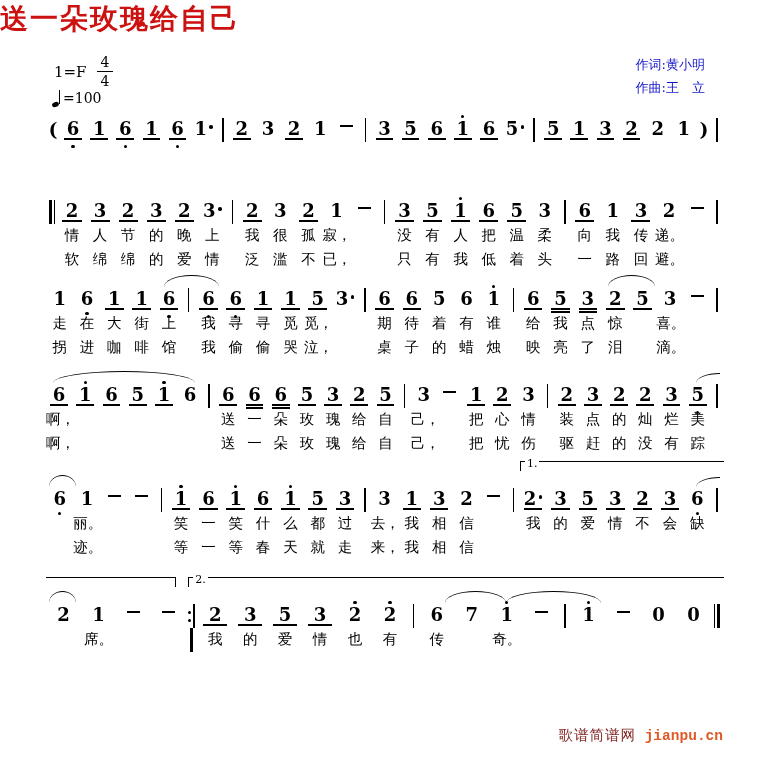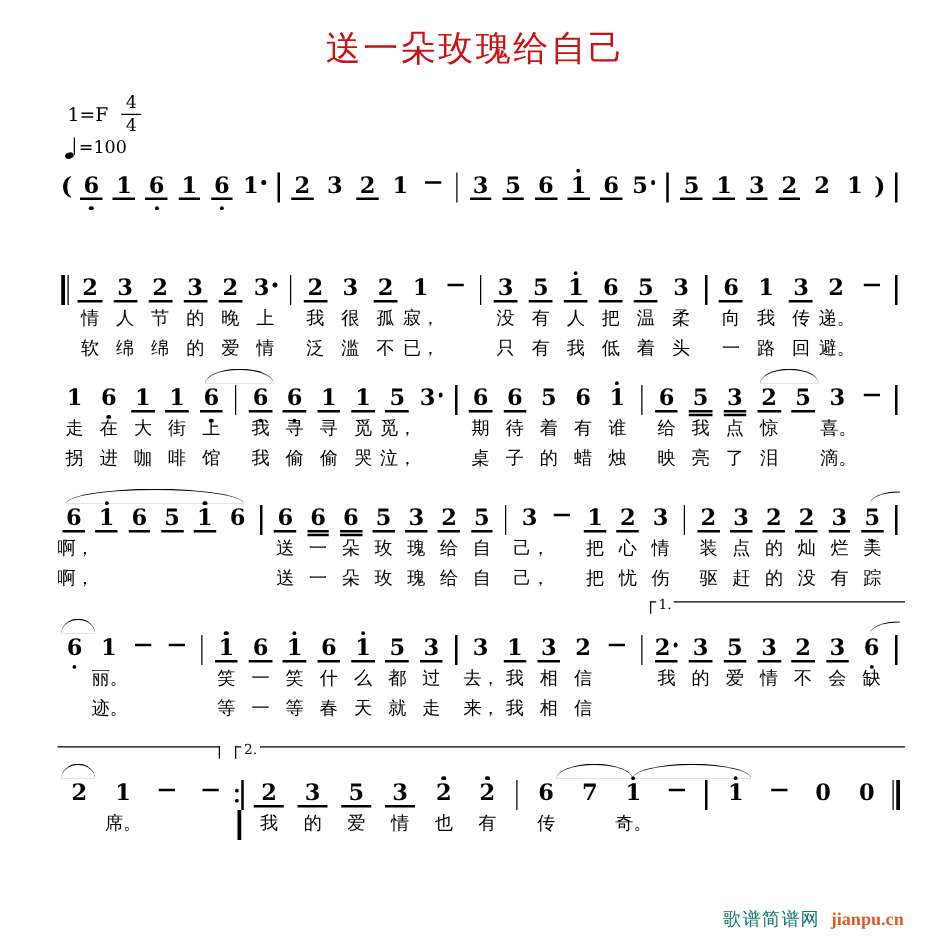--- a/index.html
+++ b/index.html
@@ -1,18 +1,18 @@
 <!DOCTYPE html>
 <html><head>
 <meta charset="utf-8">
 <style>
   html,body{margin:0;padding:0;background:#fff;}
   .sheet{position:relative;width:761px;height:757px;background:#fff;overflow:hidden;
          font-family:"DejaVu Serif", serif;color:#000;}
-  .title{ text-align:center;margin-top:20px;font-size:28px;letter-spacing:2px;font-weight:400;}
+  .title{ text-align:left;margin-top:0;font-size:28px;letter-spacing:2px;font-weight:700;}
   .meta{position:relative;margin:14px 38px 0 50px;height:62px;}
   .keysig{position:absolute;left:4px;top:2px;display:flex;align-items:center;font-size:15px;}
   .frac{display:inline-flex;flex-direction:column;align-items:center;margin-left:10px;font-size:14px;line-height:1.15;}
   .frac .num{border-bottom:1.4px solid #000;padding:0 4px 1px;}
   .frac .den{padding-top:1px;}
   .tempo{position:absolute;left:2px;top:38px;font-size:14px;display:flex;align-items:flex-start;}
   .qnote{display:inline-block;position:relative;width:9px;height:17px;margin-right:2px;}
   .qnote::before{content:'';position:absolute;left:0;bottom:0;width:7px;height:5px;background:#000;border-radius:50%;transform:rotate(-20deg);}
   .qnote::after{content:'';position:absolute;right:1px;bottom:3px;width:1.5px;height:14px;background:#000;}
   .credits{position:absolute;right:18px;top:2px;font-size:13px;line-height:1.75;text-align:left;}
@@ -39,40 +39,44 @@
   .ly{height:22px;line-height:22px;font-size:14.5px;white-space:nowrap;margin-top:2px;}
   .arc{position:absolute;top:-13px;height:11px;border-top:1.7px solid #000;
        border-radius:50% 50% 0 0 / 100% 100% 0 0;}
   .arc.half{border-radius:100% 0 0 0 / 100% 0 0 0;height:9px;top:-11px;}
   .volta{position:absolute;top:-27px;height:9px;border-top:1.4px solid #000;}
   .volta.tl{border-left:1.4px solid #000;}
   .volta.tr{border-right:1.4px solid #000;}
   .vlabel{position:absolute;left:4px;top:-5px;font-size:11px;background:#fff;padding:0 2px;}
   .watermark{position:absolute;right:38px;bottom:12px;font-size:14.5px;}
   .wm-site{letter-spacing:1px;}
-  .wm-url{font-family:Liberation Serif, serif;font-weight:bold;margin-left:4px;}
+  .wm-url{font-family:Liberation Mono, monospace;font-weight:bold;margin-left:4px;}
 </style>
 </head>
 <body>
 
 <div class="sheet">
   <div class="title" style="color: rgb(204, 17, 17);">送一朵玫瑰给自己</div>
 
   <div class="meta">
     <div class="keysig">
       <span>1=F</span>
       <span class="frac">
         <span class="num">4</span>
         <span class="den">4</span>
       </span>
     </div>
     <div class="tempo">
       <span class="qnote"></span>
       <span>=100</span>
     </div>
+    <div class="credits" style="color: rgb(20, 20, 200);">
+      <div>作词:黄小明</div>
+      <div>作曲:王　立</div>
+    </div>
   </div>
 
   <div class="systems">
       <div class="system" style="margin-top: 4px;">
         <div class="row">
           <div class="cell paren">
             <div class="nwrap"><span class="nt">(</span></div>
           </div>
           <div class="cell">
             <div class="nwrap u1"><span class="nt">6</span><i class="dot lo"></i><i class="ul"></i></div>
@@ -828,16 +832,16 @@
           </div>
           <div class="cell bar">
             <div class="nwrap"><span class="bl thin"></span><span class="bl thick"></span></div>
             <div class="ly"></div>
           </div>
         </div>
       </div>
     </div>
 
   <div class="watermark">
-    <span class="wm-site" style="color: #0f766e;">歌谱简谱网</span>
+    <span class="wm-site" style="color: #7f1d1d;">歌谱简谱网</span>
     <span class="wm-url" style="color: rgb(224, 90, 40);">jianpu.cn</span>
   </div>
 </div>
 
 </body></html>

